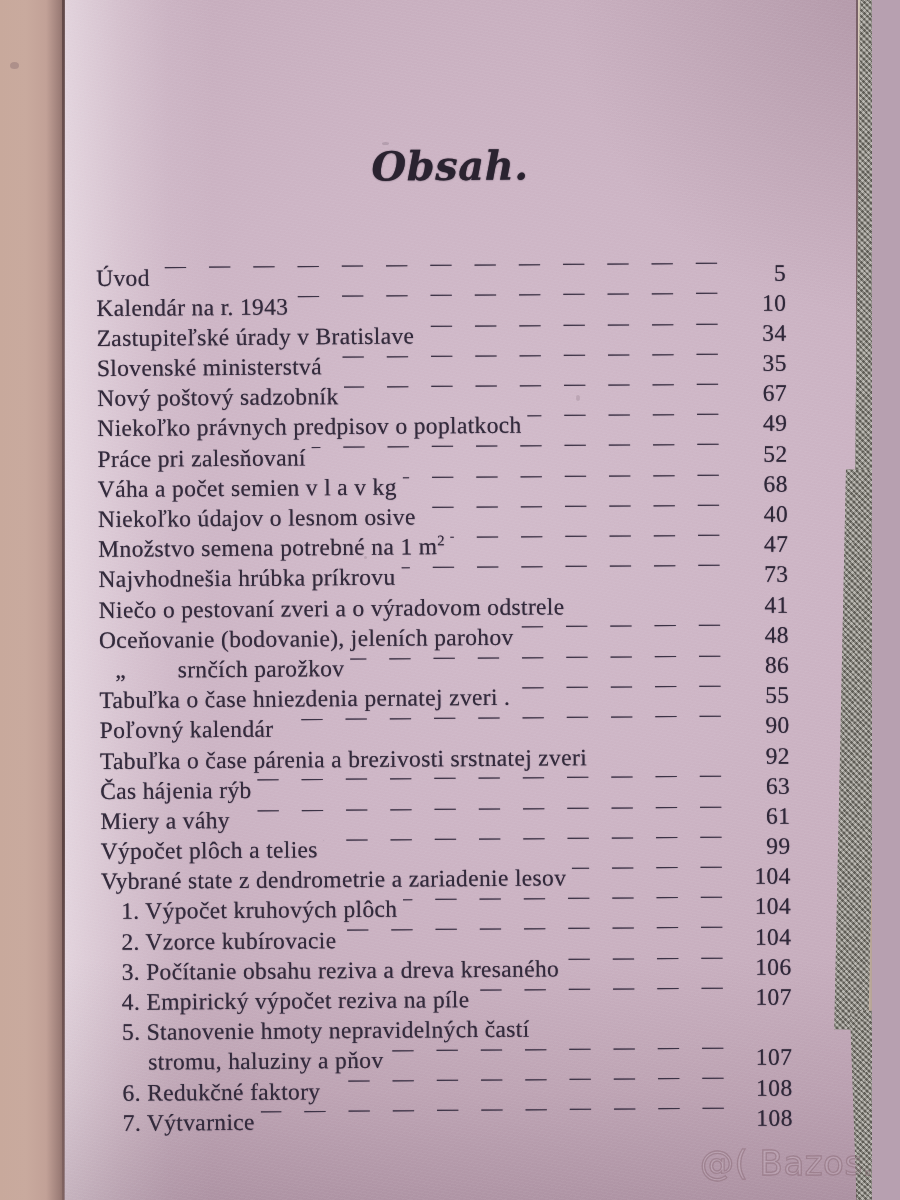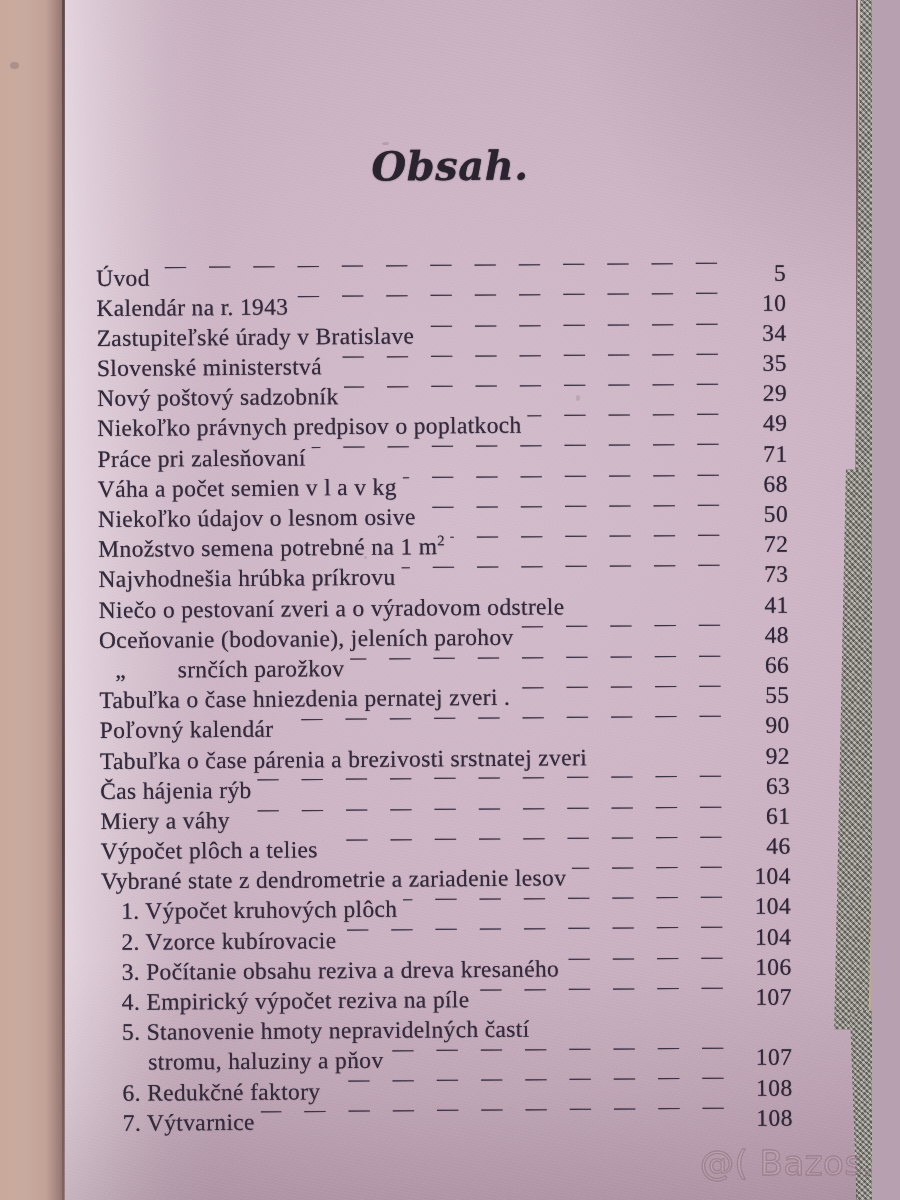--- a/index.html
+++ b/index.html
@@ -287,56 +287,56 @@
         <span class="leader">
           <i>— — — — — — — — — — — — — — — — — — — —</i>
         </span>
         <span class="pageno">35</span>
       </div>
       <div class="row">
         <span class="label">Nový poštový sadzobník</span>
         <span class="leader">
           <i>— — — — — — — — — — — — — — — — — — — —</i>
         </span>
-        <span class="pageno">29</span>
+        <span class="pageno">67</span>
       </div>
       <div class="row">
         <span class="label">Niekoľko právnych predpisov o poplatkoch</span>
         <span class="leader">
           <i>— — — — — — — — — — — — — — — — — — — —</i>
         </span>
         <span class="pageno">49</span>
       </div>
       <div class="row">
         <span class="label">Práce pri zalesňovaní</span>
         <span class="leader">
           <i>— — — — — — — — — — — — — — — — — — — —</i>
         </span>
-        <span class="pageno">71</span>
+        <span class="pageno">52</span>
       </div>
       <div class="row">
         <span class="label">Váha a počet semien v l a v kg</span>
         <span class="leader">
           <i>— — — — — — — — — — — — — — — — — — — —</i>
         </span>
         <span class="pageno">68</span>
       </div>
       <div class="row">
         <span class="label">Niekoľko údajov o lesnom osive</span>
         <span class="leader">
           <i>— — — — — — — — — — — — — — — — — — — —</i>
         </span>
-        <span class="pageno">50</span>
+        <span class="pageno">40</span>
       </div>
       <div class="row">
         <span class="label">Množstvo semena potrebné na 1 m<sup>2</sup></span>
         <span class="leader">
           <i>— — — — — — — — — — — — — — — — — — — —</i>
         </span>
-        <span class="pageno">72</span>
+        <span class="pageno">47</span>
       </div>
       <div class="row">
         <span class="label">Najvhodnešia hrúbka príkrovu</span>
         <span class="leader">
           <i>— — — — — — — — — — — — — — — — — — — —</i>
         </span>
         <span class="pageno">73</span>
       </div>
       <div class="row noleader">
         <span class="label">Niečo o pestovaní zveri a o výradovom odstrele</span>
@@ -348,21 +348,21 @@
         <span class="leader">
           <i>— — — — — — — — — — — — — — — — — — — —</i>
         </span>
         <span class="pageno">48</span>
       </div>
       <div class="row">
         <span class="label indent-ditto"><span class="ditto">„</span>srnčích parožkov</span>
         <span class="leader">
           <i>— — — — — — — — — — — — — — — — — — — —</i>
         </span>
-        <span class="pageno">66</span>
+        <span class="pageno">86</span>
       </div>
       <div class="row">
         <span class="label">Tabuľka o čase hniezdenia pernatej zveri .</span>
         <span class="leader">
           <i>— — — — — — — — — — — — — — — — — — — —</i>
         </span>
         <span class="pageno">55</span>
       </div>
       <div class="row">
         <span class="label">Poľovný kalendár</span>
@@ -388,21 +388,21 @@
         <span class="leader">
           <i>— — — — — — — — — — — — — — — — — — — —</i>
         </span>
         <span class="pageno">61</span>
       </div>
       <div class="row">
         <span class="label">Výpočet plôch a telies</span>
         <span class="leader">
           <i>— — — — — — — — — — — — — — — — — — — —</i>
         </span>
-        <span class="pageno">46</span>
+        <span class="pageno">99</span>
       </div>
       <div class="row">
         <span class="label">Vybrané state z dendrometrie a zariadenie lesov</span>
         <span class="leader">
           <i>— — — — — — — — — — — — — — — — — — — —</i>
         </span>
         <span class="pageno wide">104</span>
       </div>
       <div class="row">
         <span class="label indent-num">1. Výpočet kruhových plôch</span>

